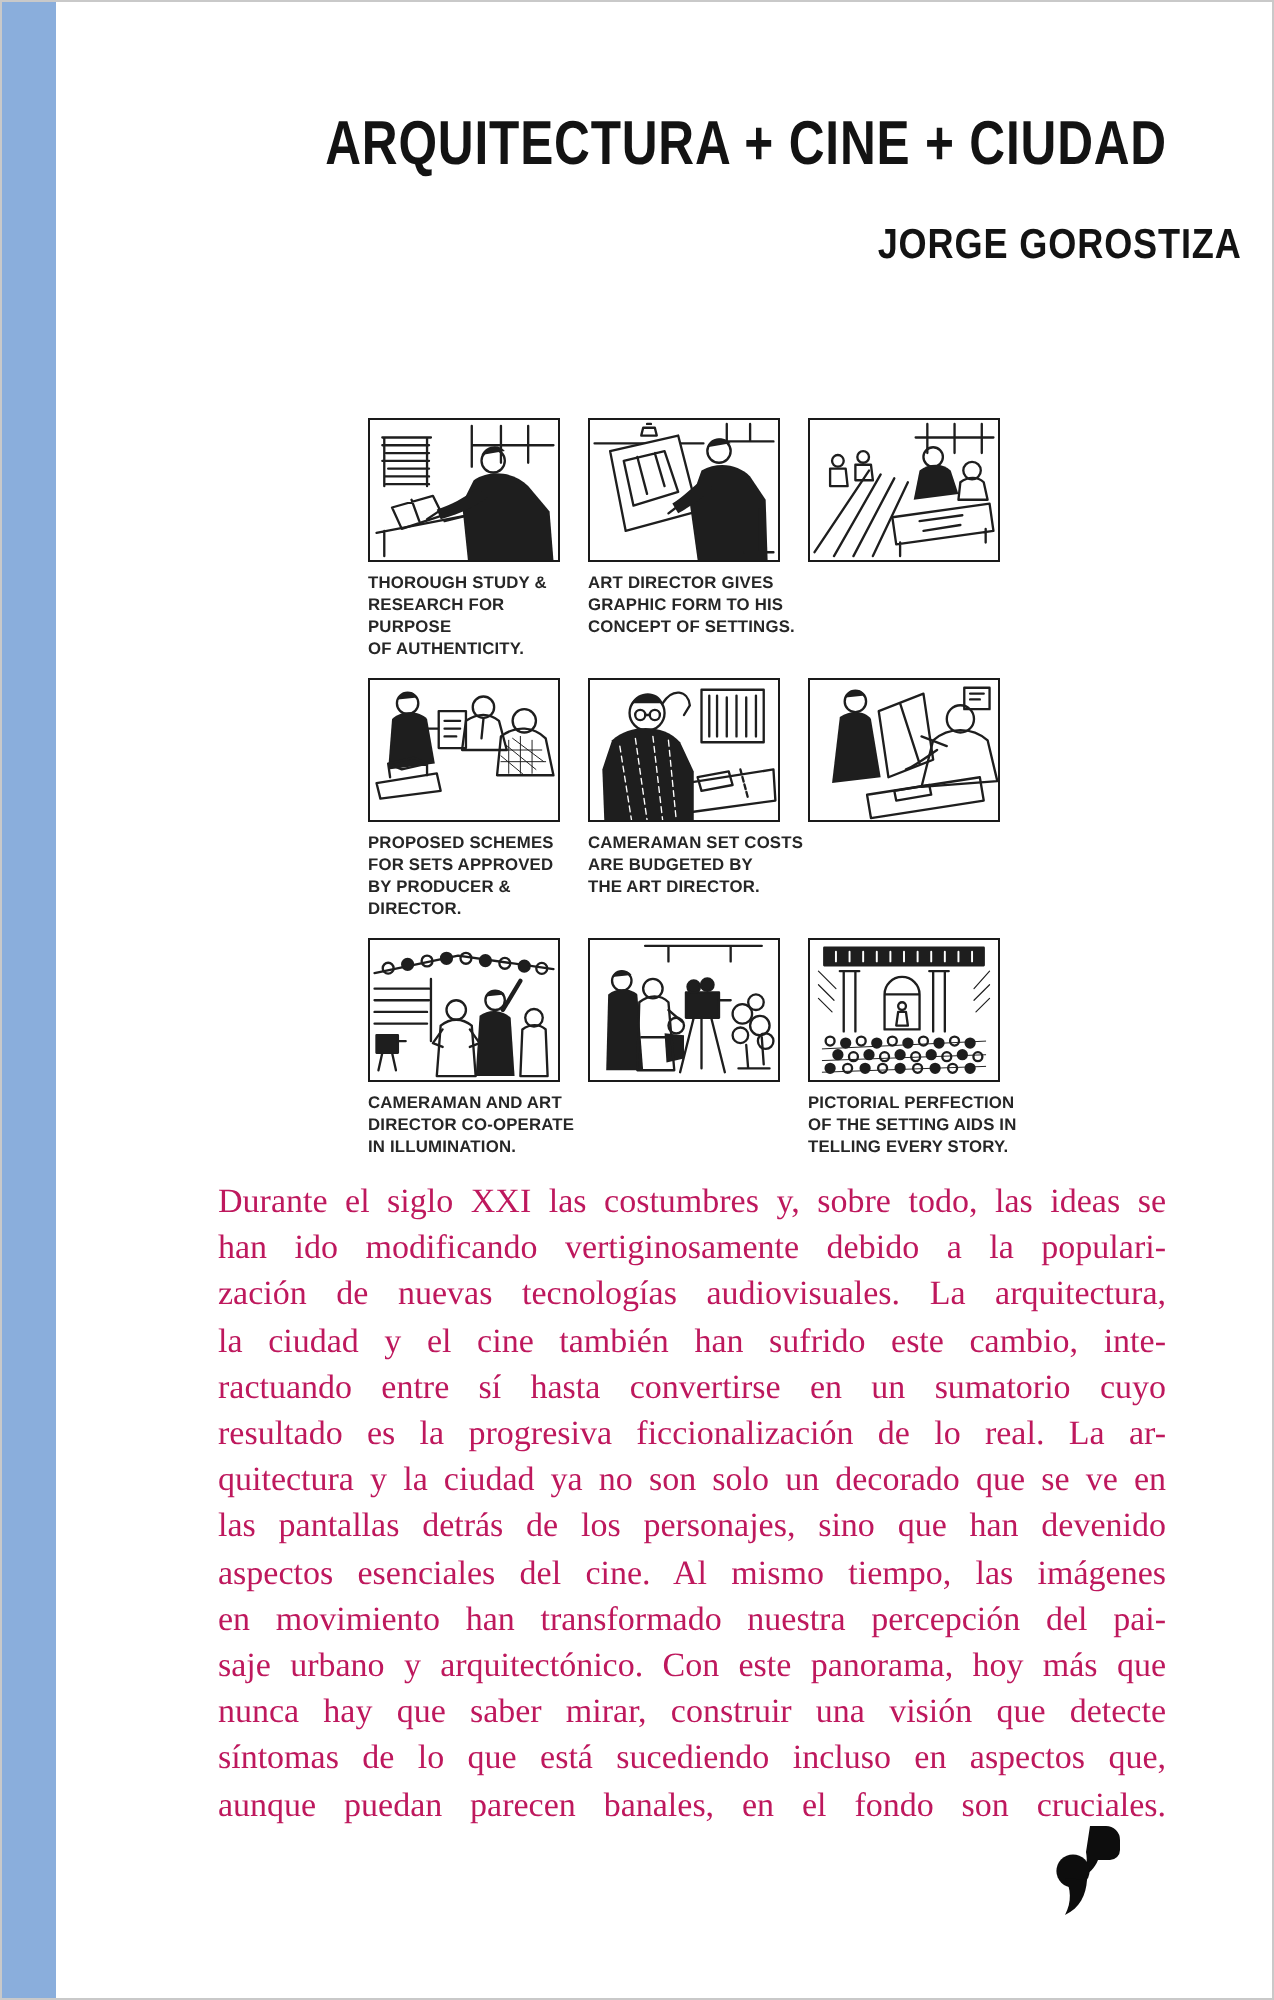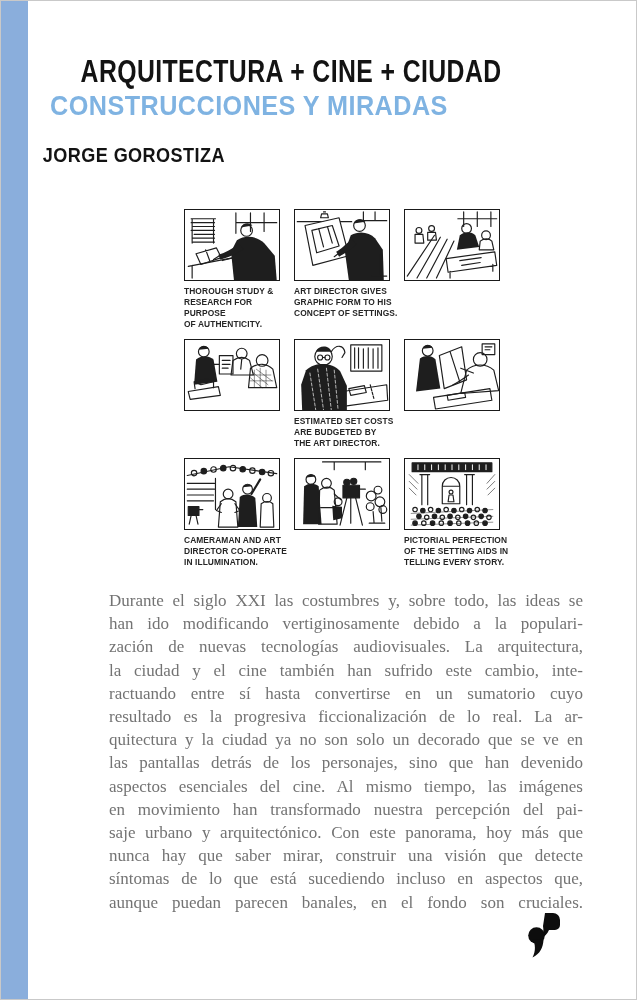--- a/index.html
+++ b/index.html
@@ -13,21 +13,21 @@
     font-family:"Liberation Sans",sans-serif;
     color:#161616;
   }
   .stripe{
     position:absolute;left:0;top:0;width:27px;height:1000px;
     background:#8AAEDC;
   }
   
   .title-block{
     position:absolute;left:27px;right:0;top:54px;
-    text-align:left;
+    text-align:right;
   }
   .book-title{
     display:inline-block;
     font-size:31px;font-weight:bold;letter-spacing:.5px;
     color:#131313;line-height:34px;
     transform:scaleX(.80);transform-origin:center;
     white-space:nowrap;
   }
   .book-subtitle{
     display:inline-block;
@@ -59,41 +59,40 @@
   .caption{
     width:110px;margin-top:5px;
     font-size:8.4px;font-weight:bold;line-height:11px;
     letter-spacing:.1px;color:#262626;
     white-space:pre-line;
   }
   
   .synopsis{
     position:absolute;left:108px;top:571px;width:474px;
     font-family:"Liberation Serif",serif;
-    font-size:17px;line-height:23.2px;color:#737373;
+    font-size:17px;line-height:23.2px;color:#be185d;
     white-space:pre-line;
     text-align:justify;
     text-align-last:justify;
   }
   
   .publisher-logo{
     position:absolute;left:526px;top:908px;width:34px;height:52px;
   }
   .publisher-logo svg{display:block;width:100%;height:100%;}
 </style>
 </head>
 <body>
 
 <div class="page">
 
   <div class="stripe"></div>
 
   <div class="title-block">
     <div><span class="book-title">ARQUITECTURA + CINE + CIUDAD</span></div>
-    <div><span class="book-subtitle">CONSTRUCCIONES Y MIRADAS</span></div>
     <div><span class="book-author">JORGE GOROSTIZA</span></div>
   </div>
 
   <div class="panels-grid">
 
     <div class="panel">
       <div class="panel-img">
         <svg viewBox="0 0 96 72">
           <g stroke="#1e1e1e" fill="none" stroke-width="1.2" stroke-linecap="round" stroke-linejoin="round">
             <path d="M52 3v21M52 13h42M67 3v19M81 3v19"></path>
@@ -173,20 +172,23 @@
             <circle cx="79" cy="21" r="6"></circle>
             <path d="M67 29c8-6 17-5 23 1l4 19H65z"></path>
             <g stroke-width="0.5">
               <path d="M69 33l16 13M73 30l16 12M67 39l12 10M71 31v17M77 29v19M83 31v17M67 36h21M67 42h23"></path>
             </g>
             <path d="M3 53l31-5 2 9-31 4z"></path>
             <path d="M9 43l13-3 7 3-13 3zM9 43l1 7M29 43v6"></path>
           </g>
         </svg>
       </div>
+      <div class="caption">PROPOSED SCHEMES
+FOR SETS APPROVED
+BY PRODUCER &amp; DIRECTOR.</div>
     </div>
 
     <div class="panel">
       <div class="panel-img">
         <svg viewBox="0 0 96 72">
           <g stroke="#1e1e1e" fill="none" stroke-width="1.2" stroke-linecap="round" stroke-linejoin="round">
             <rect x="57" y="5" width="32" height="27"></rect>
             <path d="M61 8v21M65 8v21M70 9v20M75 8v21M80 9v20M85 8v21"></path>
             <path d="M49 53l45-7 1 16-44 6z"></path>
             <path d="M55 50l16-3 2 7-16 3z"></path>
@@ -197,21 +199,21 @@
               <circle cx="33" cy="18" r="2.6"></circle>
               <path d="M28 18h2.5"></path>
             <path d="M37 12c5-8 13-7 14 1l-3 5"></path>
             <path d="M11 31c10-9 27-8 35 1l7 15v25H7l-1-26z" fill="#1e1e1e" stroke="none"></path>
             <g stroke="#ffffff" stroke-width="0.7" stroke-dasharray="3 2.2">
               <path d="M15 34l6 38M23 30l6 42M32 29l5 43M40 31l4 41"></path>
             </g>
           </g>
         </svg>
       </div>
-      <div class="caption">ESTIMATED SET COSTS
+      <div class="caption">CAMERAMAN SET COSTS
 ARE BUDGETED BY
 THE ART DIRECTOR.</div>
     </div>
 
     <div class="panel">
       <div class="panel-img">
         <svg viewBox="0 0 96 72">
           <g stroke="#1e1e1e" fill="none" stroke-width="1.2" stroke-linecap="round" stroke-linejoin="round">
             <rect x="79" y="4" width="13" height="11"></rect>
               <path d="M82 7h7M82 10h5"></path>

